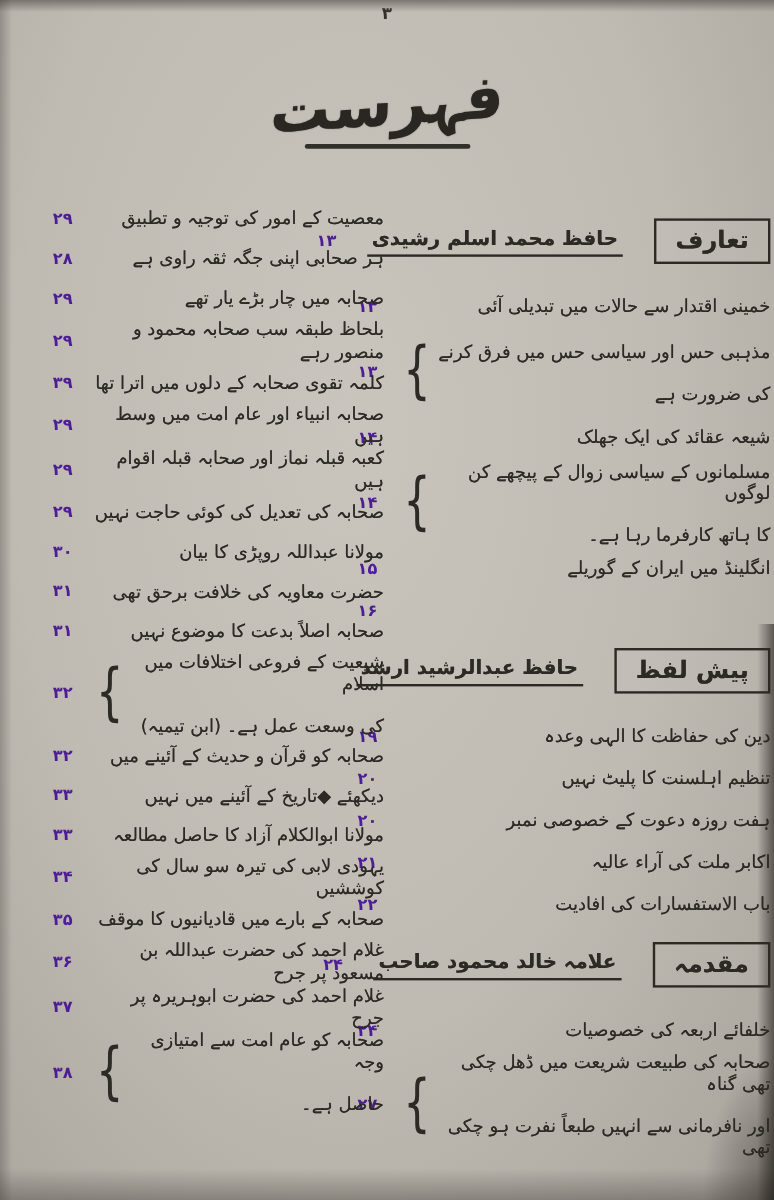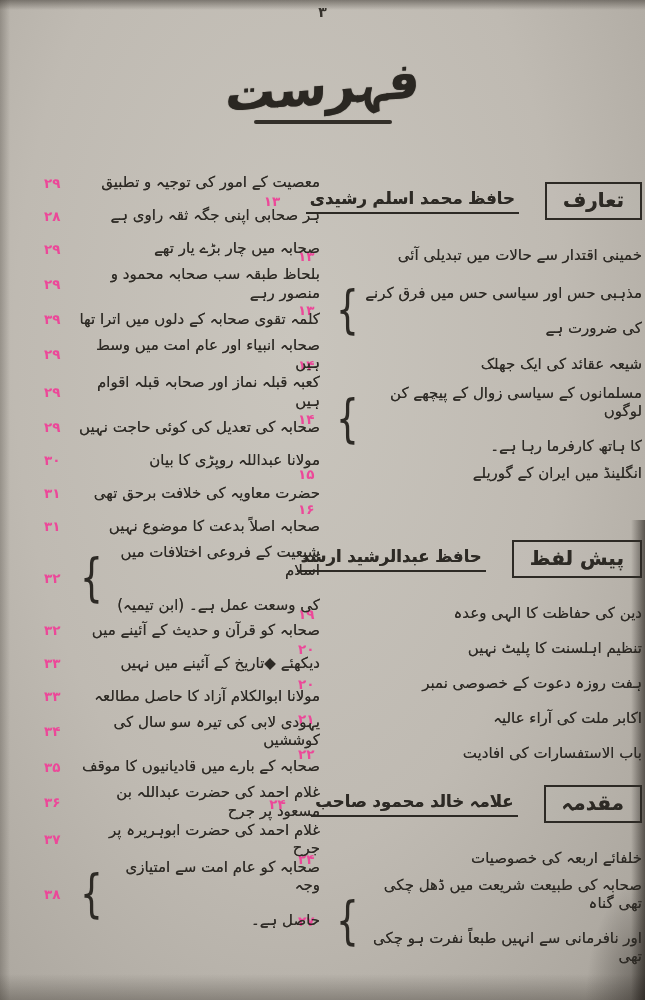--- a/index.html
+++ b/index.html
@@ -36,21 +36,21 @@
   .col-left{left:20px;top:166px;width:300px;}
 
   .row{display:flex;align-items:center;}
   .col-left  .row{min-height:33px;}
   .col-right .row{min-height:35px;}
   .col-left  .row.braced{min-height:66px;}
   .col-right .row.braced{min-height:74px;}
   .row.heading{min-height:54px;justify-content:flex-end;margin:6px 0 10px;}
   .col-left .num{width:58px;padding-left:24px;box-sizing:border-box;}
   .col-right .num{width:36px;}
-  .num{font-size:13.5px;font-weight:bold;color:#ec4899;flex:none;}
+  .num{font-size:13.5px;font-weight:bold;color:#4c1d95;flex:none;}
   .num.empty{visibility:hidden;}
   .heading .num{margin-right:auto;}
   .txt{flex:1;text-align:right;font-size:15px;line-height:1.25;
     text-shadow:0 0 .5px rgba(45,40,33,.75);}
   .brace{font-size:36px;font-weight:normal;line-height:1;flex:none;
     transform:scaleY(1.45);margin:0 4px 0 2px;color:#2d2a25;}
   .lines{flex:1;display:flex;flex-direction:column;gap:17px;text-align:right;
     font-size:15px;line-height:1.2;text-shadow:0 0 .5px rgba(45,40,33,.75);}
   .author{font-size:16.5px;font-weight:bold;border-bottom:2.5px solid #2d2a25;
     padding:0 4px 4px;margin:0 26px 0 6px;white-space:nowrap;

